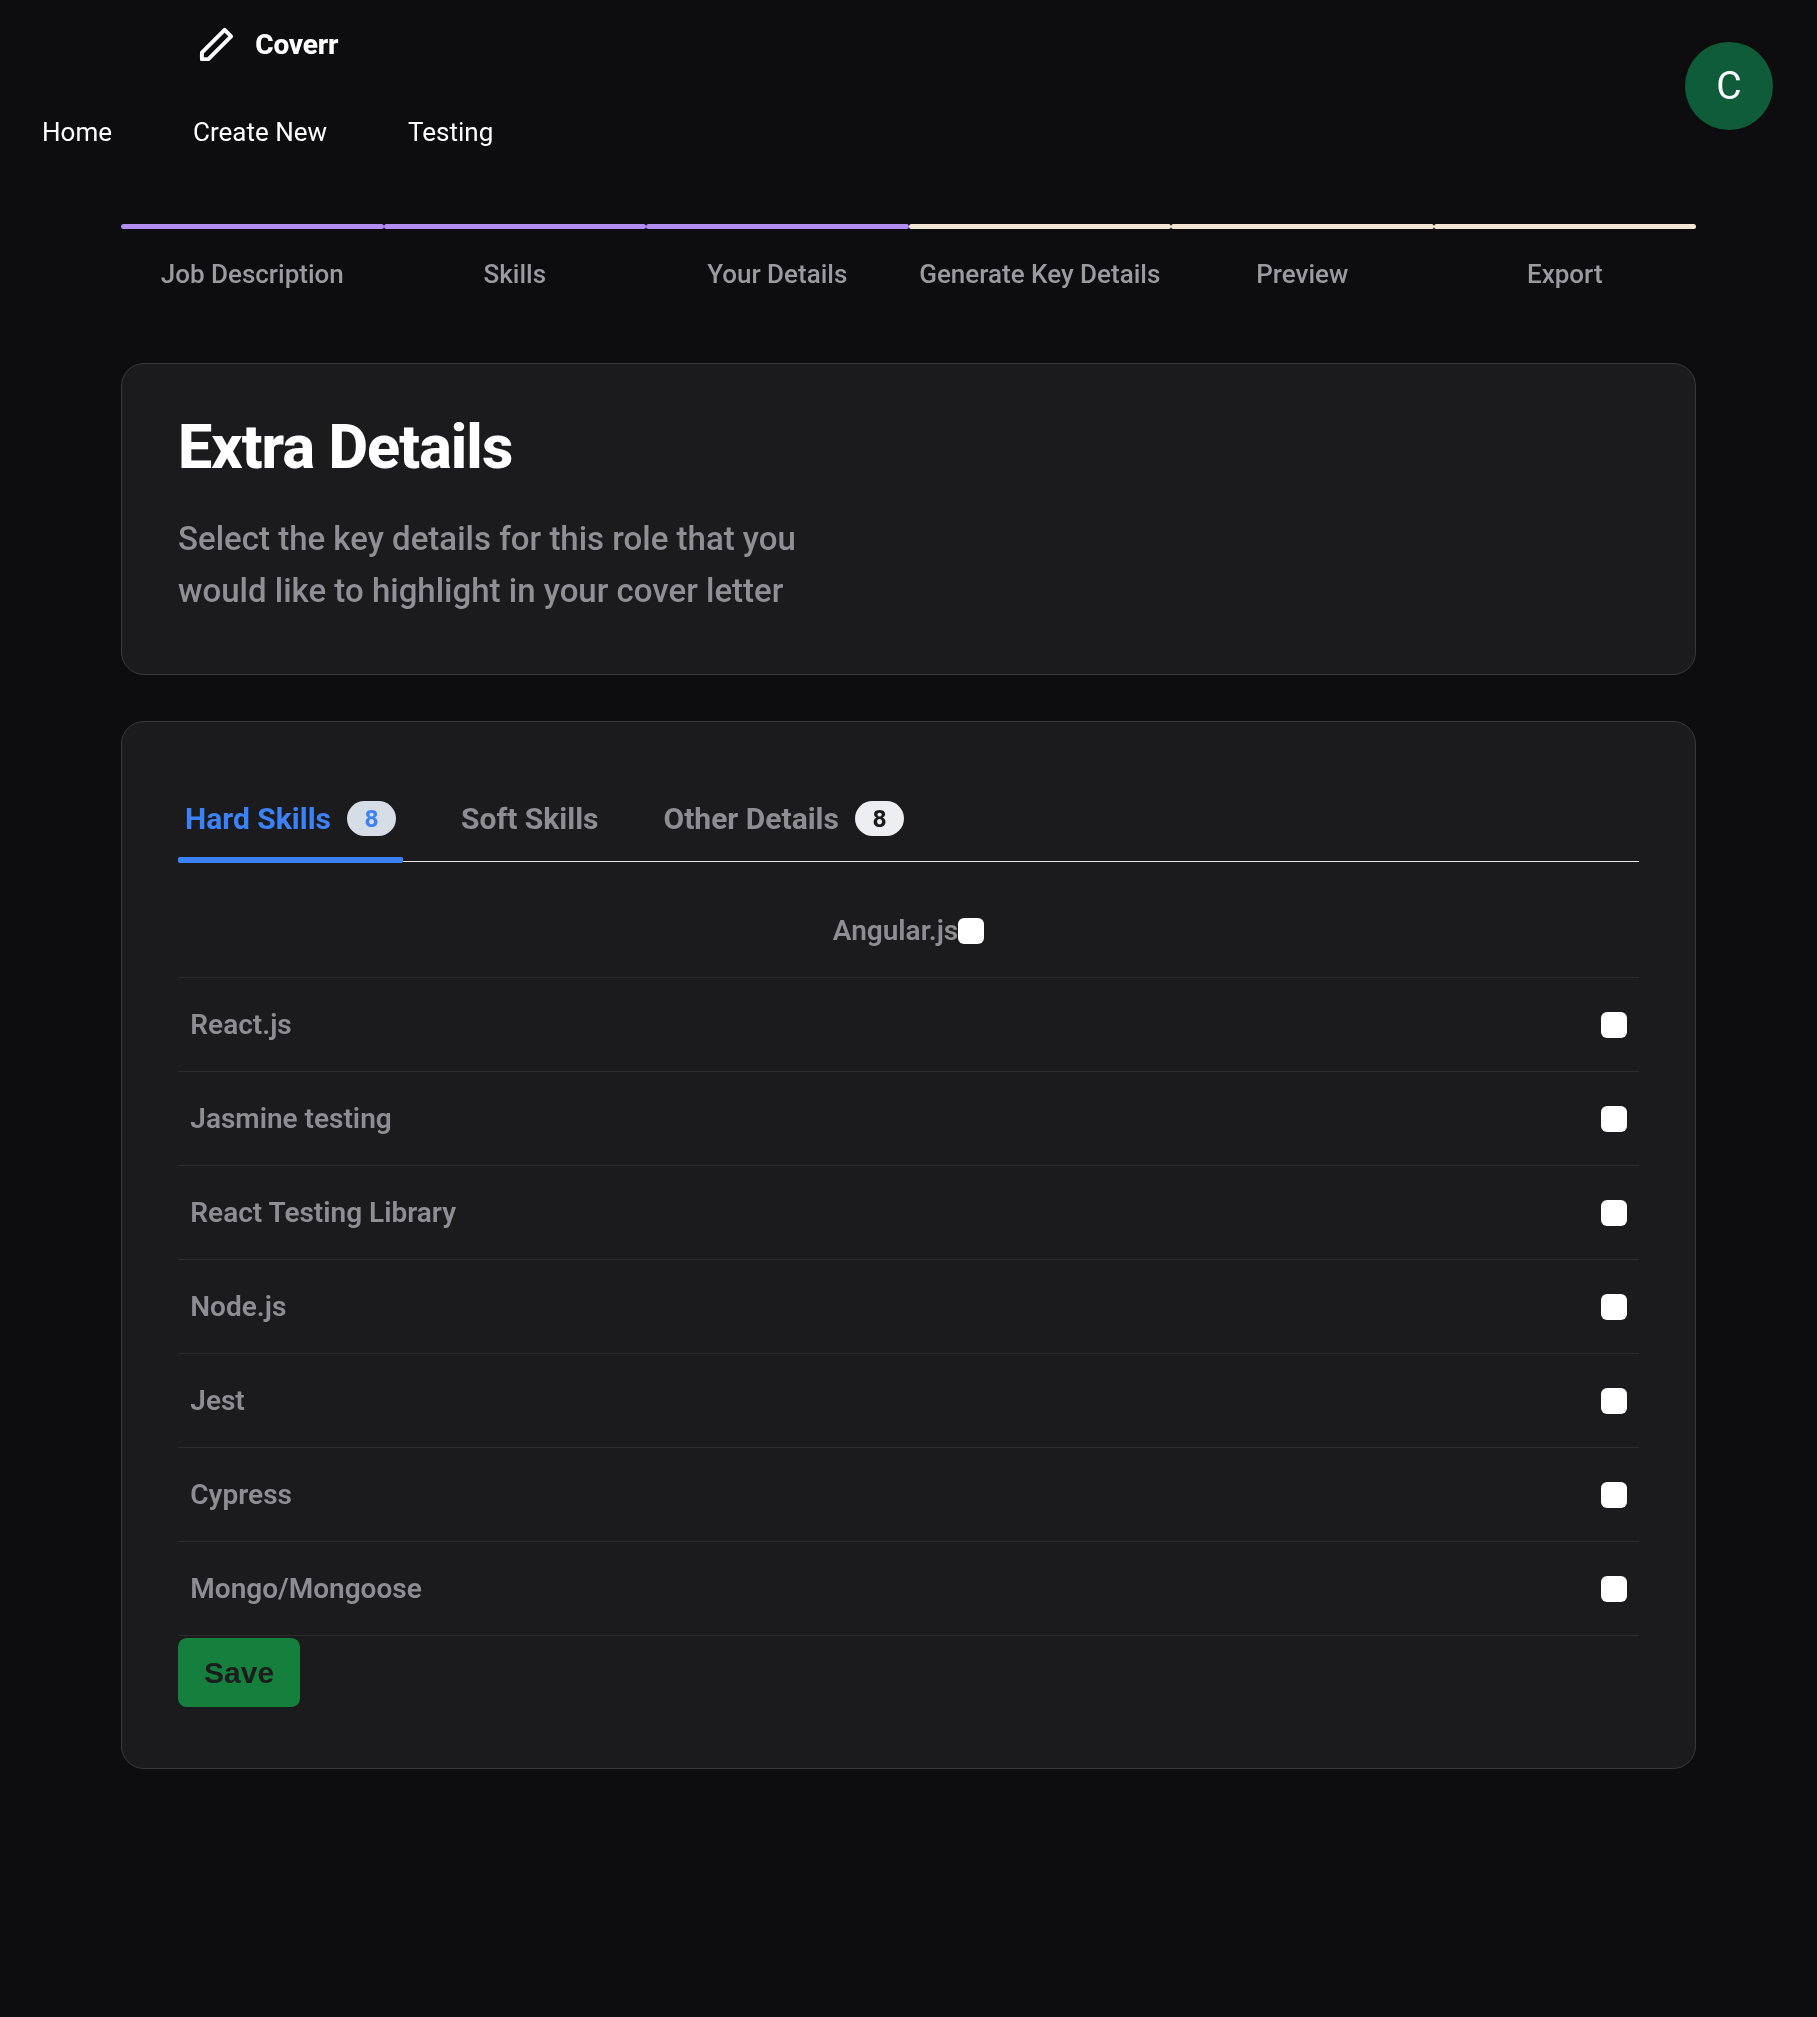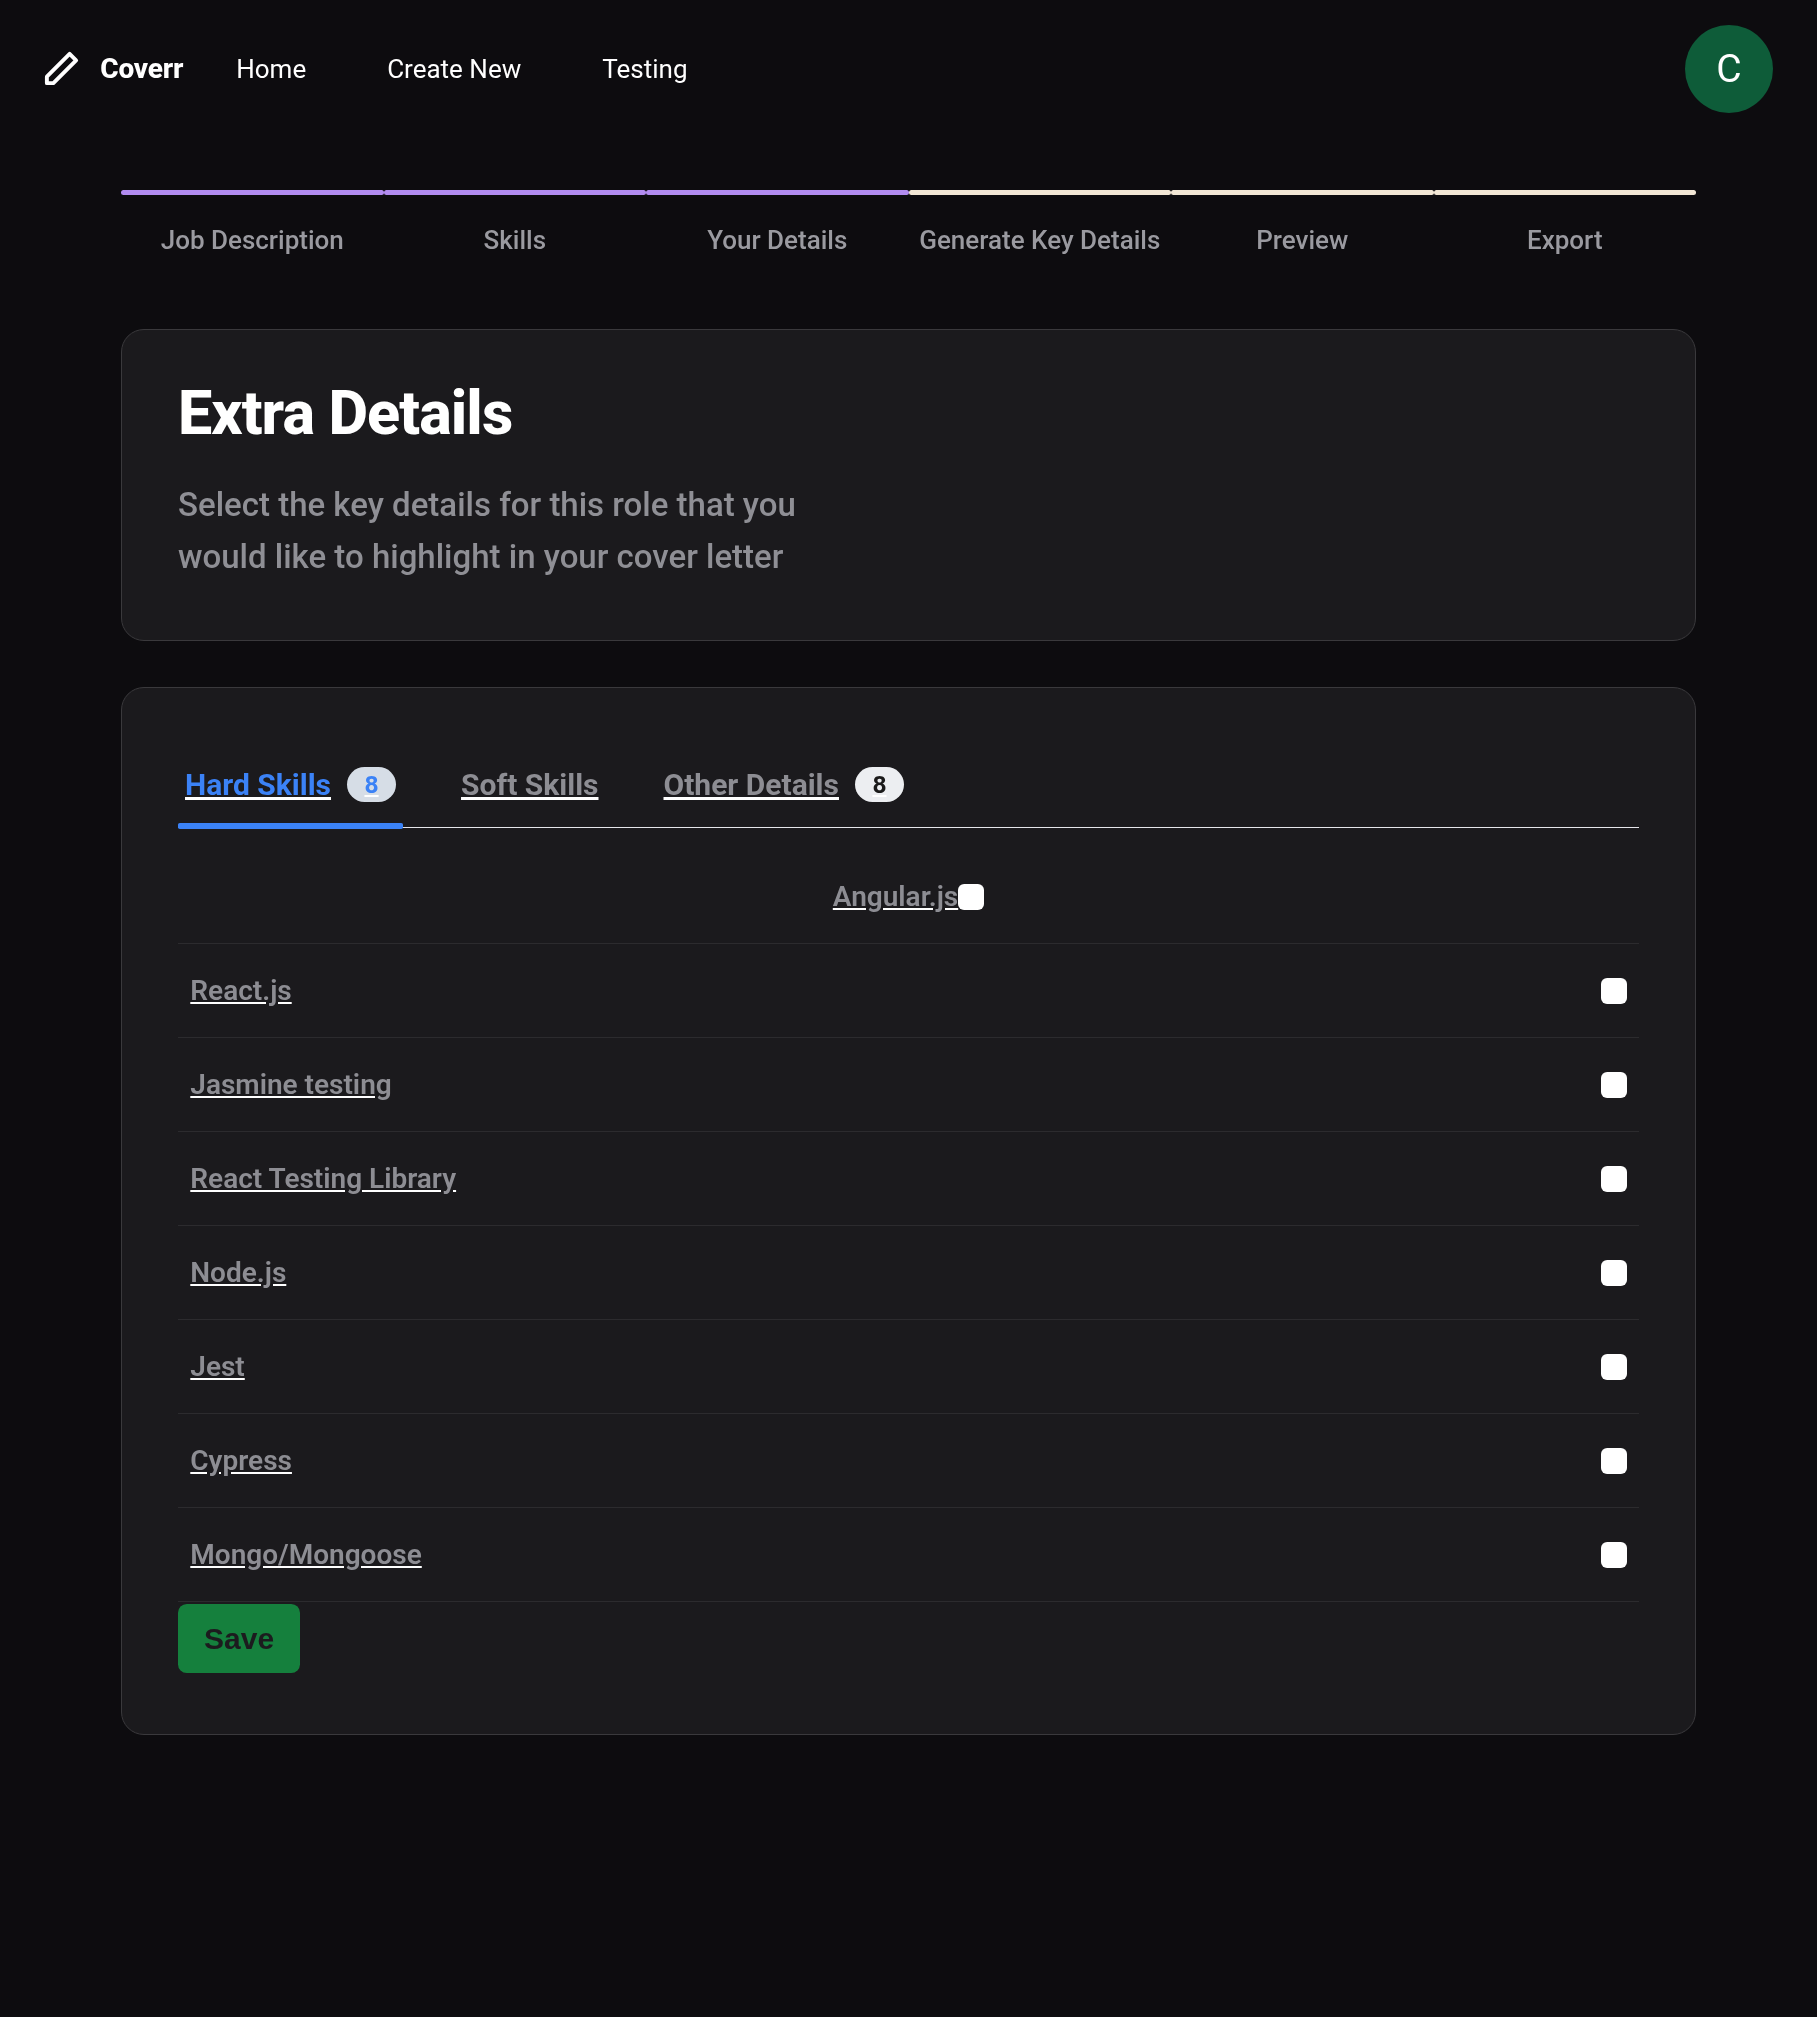--- a/index.html
+++ b/index.html
@@ -18,20 +18,21 @@
   .header {
     display: flex;
     align-items: center;
     padding: 24.6px 44px 24.6px 42px;
     justify-content: space-between;
   }
   .header-left {
     display: flex;
     align-items: center;
     gap: 53px;
+    flex-direction: column;
   }
   .brand {
     display: flex;
     align-items: center;
     gap: 19.3px;
   }
   .brand-icon svg {
     width: 39px;
     height: 39px;
     display: block;
@@ -93,21 +94,20 @@
   .card {
     margin: 70px 121px 0 121px;
     background: #1b1a1d;
     border: 0.9px solid #3a393c;
     border-radius: 23px;
     padding: 47px 56px 56px 56px;
   }
   .card.skills {
     margin-top: 46px;
     padding: 79px 56px 61px 56px;
-    text-decoration: underline;
   }
   .card-title {
     font-size: 61px;
     font-weight: 800;
     letter-spacing: -0.9px;
     margin-bottom: 30px;
   }
   .card-sub {
     font-size: 33px;
     color: #8f8f95;

